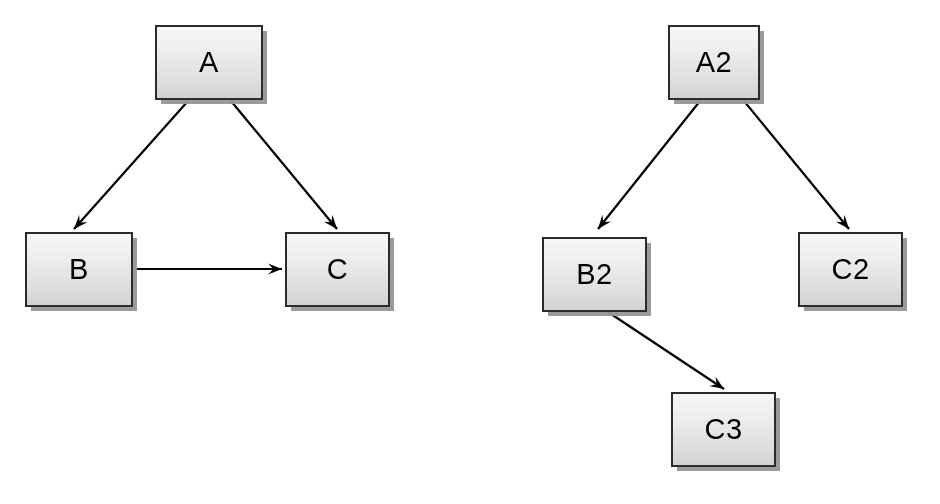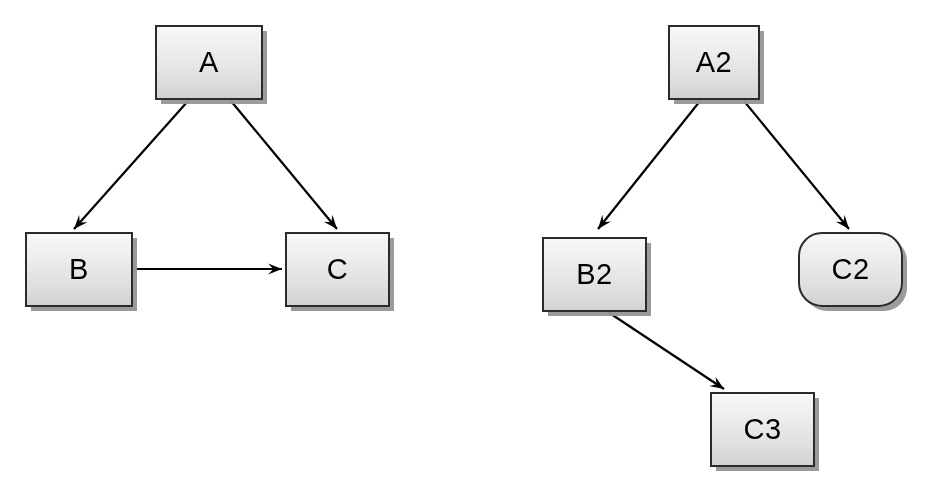--- a/index.html
+++ b/index.html
@@ -90,21 +90,21 @@
       </div>
       <div class="node" style="left: 285px; top: 232px; width: 105px; height: 75px;">
         <span class="node-label">C</span>
       </div>
       <div class="node" style="left: 668px; top: 25px; width: 92px; height: 75px;">
         <span class="node-label">A2</span>
       </div>
       <div class="node" style="left: 542px; top: 220px; width: 105px; height: 75px; margin-top: 17px;">
         <span class="node-label">B2</span>
       </div>
-      <div class="node" style="left: 798px; top: 232px; width: 105px; height: 75px; border-radius: 24px;">
+      <div class="node" style="left: 798px; top: 232px; width: 105px; height: 75px;">
         <span class="node-label">C2</span>
       </div>
-      <div class="node" style="left: 710px; top: 392px; width: 105px; height: 75px;">
+      <div class="node" style="left: 671px; top: 392px; width: 105px; height: 75px;">
         <span class="node-label">C3</span>
       </div>
     </div>
 
 </div>
 
 </body></html>

